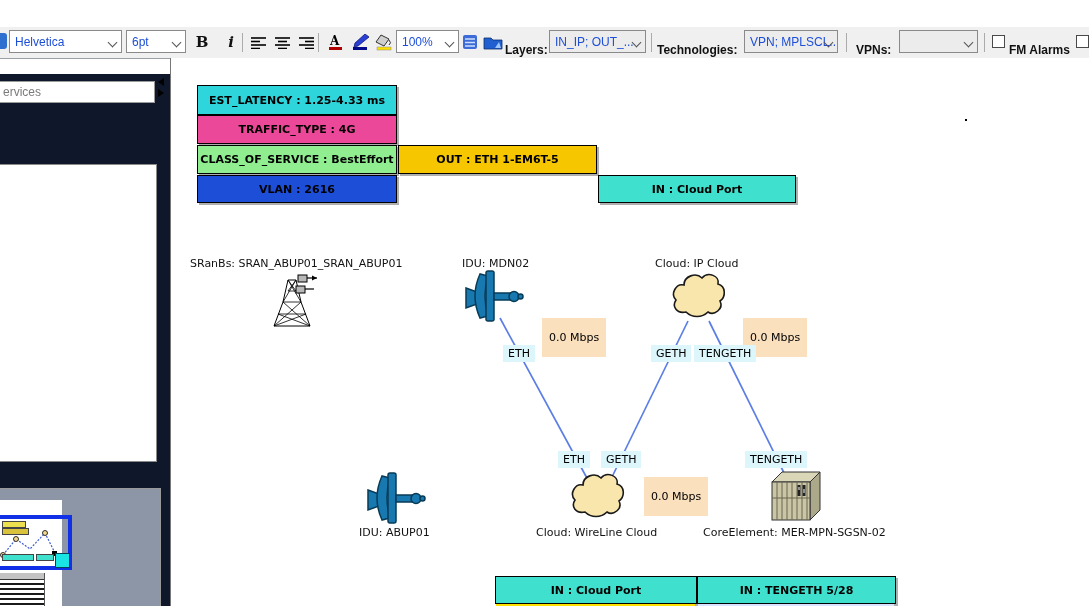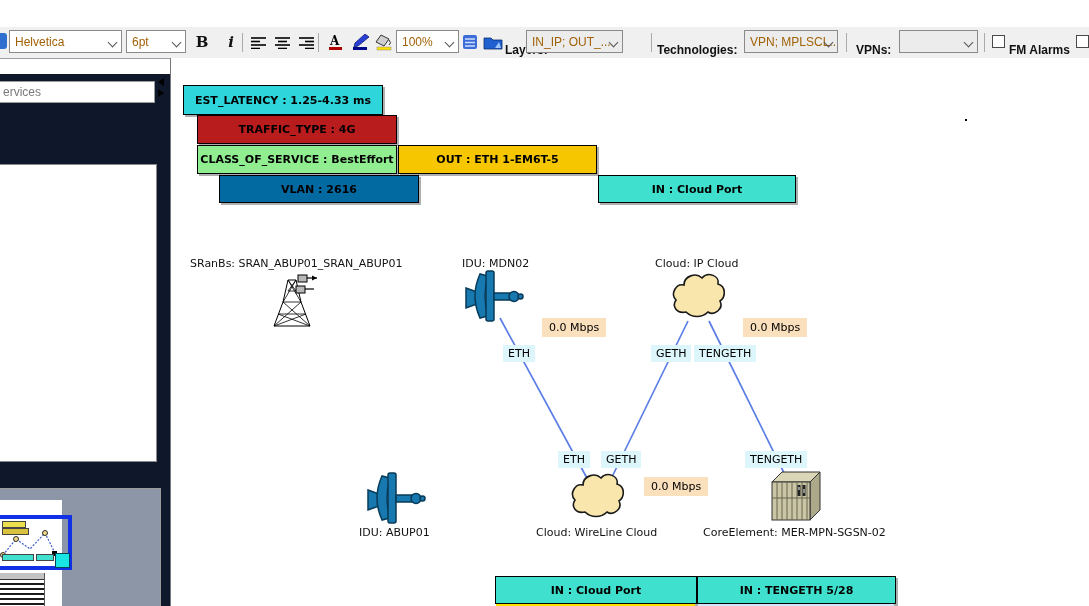--- a/index.html
+++ b/index.html
@@ -4,21 +4,21 @@
 <style>
   html,body{margin:0;padding:0}
   body{width:1089px;height:606px;position:relative;overflow:hidden;background:#fff;
        font-family:"DejaVu Sans",sans-serif;}
   
   .topstrip{position:absolute;left:0;top:0;width:1089px;height:27px;background:#fff}
   .toolbar{position:absolute;left:0;top:27px;width:1089px;height:31px;background:#F0F0F0;
            border-bottom:1px solid #9aa0a6;font-family:"Liberation Sans",sans-serif}
   .tb{position:absolute;box-sizing:border-box}
   .combo{top:3px;height:23px;background:#fff;border:1px solid #8a8a8a;font:12px "Liberation Sans",sans-serif;
-         display:flex;align-items:center;padding:0 18px 0 5px;color:#a16207;white-space:nowrap;overflow:hidden}
+         display:flex;align-items:center;padding:0 18px 0 5px;color:#1d4ed8;white-space:nowrap;overflow:hidden}
   .combo.gray{background:#ececec}
   .chev{position:absolute;right:5px;top:8px;width:6px;height:6px;border:solid #555;
         border-width:0 0 1.5px 1.5px;transform:rotate(-45deg)}
   .tbtn{top:4px;height:22px;width:20px;display:flex;align-items:center;justify-content:center;color:#111}
   .boldBtn{font:bold 15px "DejaVu Serif",serif}
   .italBtn{font:italic bold 15px "DejaVu Serif",serif}
   .tsep{top:6px;width:1px;height:19px;background:#ababab}
   .tlabel{top:16px;font:bold 12px "Liberation Sans",sans-serif;color:#111;white-space:nowrap}
   .cb{top:8px;width:13px;height:13px;background:#fff;border:1px solid #4a4a4a}
   .cuticon{left:0;top:6px;width:7px;height:16px;background:#2f6fd0;border-radius:0 3px 3px 0}
@@ -40,21 +40,21 @@
   .mm-table{position:absolute;left:0;top:84px;width:44px;height:50px;
             background:repeating-linear-gradient(180deg,#1b1b1b 0 2px,#fff 2px 5px);border-right:1px solid #555}
   .mm-table-head{position:absolute;left:0;top:0;width:44px;height:6px;background:#c3c3c3;border-bottom:1px solid #333}
   
   .canvas{position:absolute;left:170px;top:58px;width:919px;height:548px;background:#fff;border-left:1px solid #777}
   .stage{position:absolute;left:0;top:0;width:1089px;height:606px}
   .icell{position:absolute;border:1px solid #000;box-shadow:2px 2px 0 rgba(110,110,110,.55);
          display:flex;align-items:center;justify-content:center;
          font:bold 11px "DejaVu Sans",sans-serif;color:#000;white-space:nowrap}
   .plabel{position:absolute;background:#DCF6FB;padding:2px 5px;font:11px "DejaVu Sans",sans-serif;color:#000;white-space:nowrap}
-  .rlabel{position:absolute;background:#FBE0BE;padding:3px 7px;font:11px "DejaVu Sans",sans-serif;color:#000;white-space:nowrap}
+  .rlabel{position:absolute;background:#FBE0BE;padding:13px 7px;font:11px "DejaVu Sans",sans-serif;color:#000;white-space:nowrap}
   .nlabel{position:absolute;font:11px "DejaVu Sans",sans-serif;color:#121212;white-space:nowrap}
   .linknames{position:absolute;left:489px;top:388px;display:flex;gap:3px}
   .linknames span{background:#C8EEF4;color:#2D5EC8;font:12px "DejaVu Sans",sans-serif;
                   padding:3px 4px;white-space:nowrap}
   .nodeicon{position:absolute}
   .dot{position:absolute;width:2px;height:2px;background:#000}
   svg{display:block}
 </style>
 </head>
 <body>
@@ -145,21 +145,21 @@
     </svg>
   </div>
   <div class="tb tbtn" style="left:482px;width:22px">
     <svg width="20" height="16">
       <path d="M1,4 L8,4 L10,6 L19,6 L19,15 L1,15 Z" fill="#1f5fcf" stroke="#0c2d70" stroke-width="0.8"></path>
       <polygon points="12,14 16,8 18,14" fill="#9cc4ff"></polygon>
     </svg>
   </div>
 
   <div class="tb tlabel" style="left:505px">Layers:</div>
-  <div class="tb combo gray" style="left:526px;width:97px">
+  <div class="tb combo gray" style="left:549px;width:97px">
     <span>IN_IP; OUT_...</span>
       <i class="chev"></i>
   </div>
 
   <div class="tb tsep" style="left:651px"></div>
 
   <div class="tb tlabel" style="left:657px">Technologies:</div>
   <div class="tb combo gray" style="left:744px;width:94px">
     <span>VPN; MPLSCL...</span>
       <i class="chev"></i>
@@ -210,25 +210,25 @@
 <div class="canvas"></div>
 
 <div class="stage">
 
   <svg style="position:absolute;left:0;top:0" width="1089" height="606">
     <line x1="500" y1="318" x2="588" y2="480" stroke="#5B7EE6" stroke-width="1.7"></line>
     <line x1="688" y1="321" x2="611" y2="479" stroke="#5B7EE6" stroke-width="1.7"></line>
     <line x1="709" y1="321" x2="786" y2="477" stroke="#5B7EE6" stroke-width="1.7"></line>
   </svg>
 
-  <div class="icell" style="left: 183px; top: 85px; width: 198px; height: 28px; background: rgb(46, 214, 220);">EST_LATENCY : 1.25-4.33 ms</div>
-  <div class="icell" style="left: 197px; top: 115px; width: 198px; height: 27px; background: #b91c1c;">TRAFFIC_TYPE : 4G</div>
+  <div class="icell" style="left: 197px; top: 85px; width: 198px; height: 28px; background: rgb(46, 214, 220);">EST_LATENCY : 1.25-4.33 ms</div>
+  <div class="icell" style="left: 197px; top: 115px; width: 198px; height: 27px; background: #ec4899;">TRAFFIC_TYPE : 4G</div>
   <div class="icell" style="left: 197px; top: 145px; width: 198px; height: 27px; background: rgb(144, 238, 144);">CLASS_OF_SERVICE : BestEffort</div>
   <div class="icell" style="left: 398px; top: 145px; width: 197px; height: 27px; background: rgb(246, 199, 0);">OUT : ETH 1-EM6T-5</div>
-  <div class="icell" style="left: 197px; top: 175px; width: 198px; height: 26px; background: #0369a1; margin-left: 22px;">VLAN : 2616</div>
+  <div class="icell" style="left: 197px; top: 175px; width: 198px; height: 26px; background: #1d4ed8;">VLAN : 2616</div>
   <div class="icell" style="left: 598px; top: 175px; width: 196px; height: 26px; background: rgb(63, 224, 205);">IN : Cloud Port</div>
 
   <div class="nlabel" style="left:190px;top:257px">SRanBs: SRAN_ABUP01_SRAN_ABUP01</div>
   <svg class="nodeicon" style="left:268px;top:272px" width="50" height="58">
     <g stroke="#000" stroke-width="1" fill="#fff">
       <path d="M20,8 L28,8 L33,30 L42,54 L6,54 L15,30 Z"></path>
       <path d="M15,30 L33,30 M20,8 L33,30 M28,8 L15,30 M15,30 L42,54 M33,30 L6,54 M10,42 L38,42 M10,42 L42,54 M38,42 L6,54" fill="none" stroke-width="0.8"></path>
       <path d="M20,8 L28,19 M28,8 L20,19 M20,19 L28,19" fill="none" stroke-width="0.8"></path>
     </g>
     <rect x="30" y="3" width="9" height="7" fill="#b8b8b8" stroke="#000"></rect>

